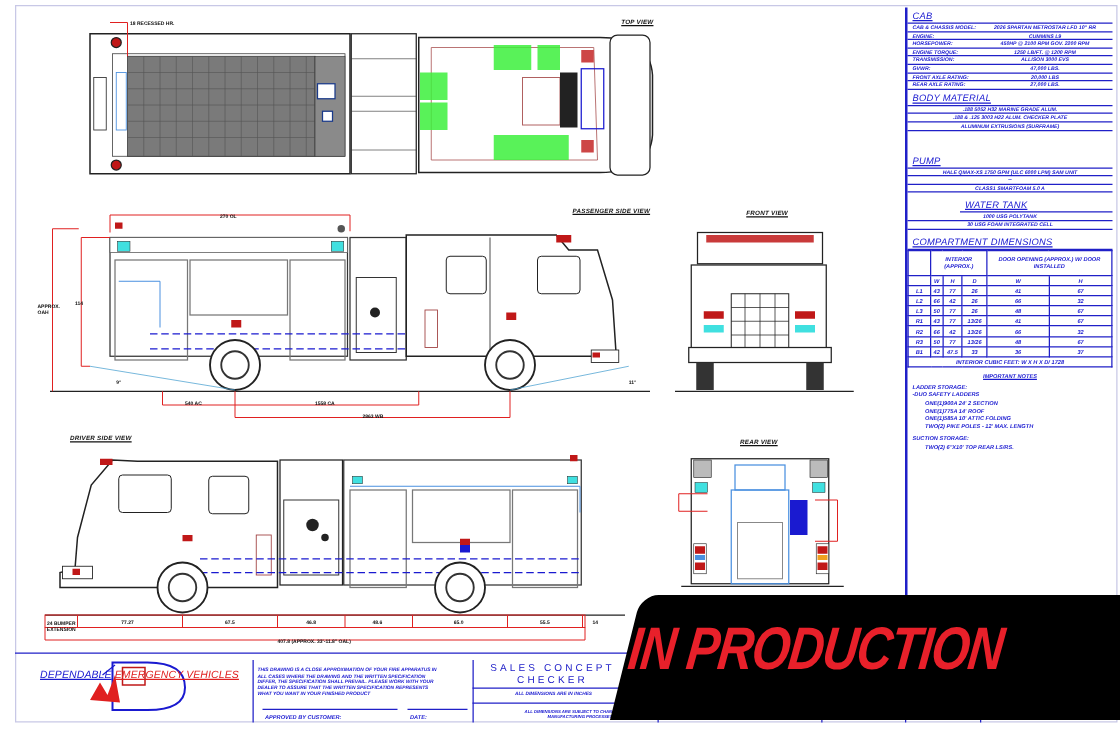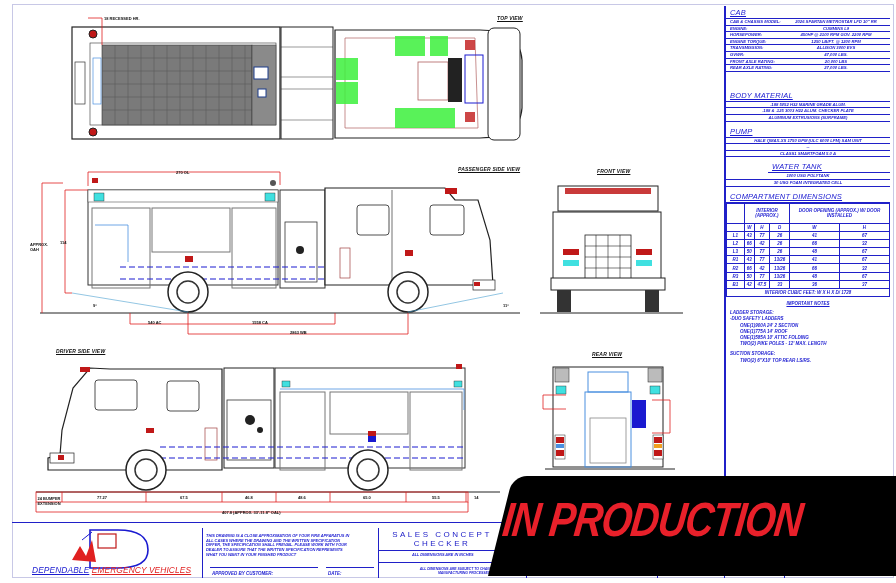--- a/index.html
+++ b/index.html
@@ -21,21 +21,21 @@
   table.cmp { width: 100%; border-collapse: collapse; font-size: 4.5px; font-weight: bold; font-style: italic; }
   table.cmp td, table.cmp th { border: 1px solid #2020c8; text-align: center; height: 8.2px; padding: 0; }
   table.cmp th { font-weight: bold; }
   .notes-title { font-size: 4.5px; font-weight: bold; font-style: italic; text-align: center; text-decoration: underline; padding-top: 4px; }
   .note { font-size: 4.5px; font-weight: bold; font-style: italic; line-height: 6.2px; white-space: nowrap; }
   .note.i1 { padding-left: 4px; }
   .note.i2 { padding-left: 14px; }
 
   
   .tb { position: absolute; left: 12px; top: 522px; width: 882px; height: 56px; border-top: 1px solid #2020c8; }
-  .logo-text { position: absolute; left: 32px; top: 565px; font-size: 8.4px; font-style: italic; white-space: nowrap; letter-spacing: 0.1px; }
+  .logo-text { position: absolute; left: 32px; top: 534px; font-size: 8.4px; font-style: italic; white-space: nowrap; letter-spacing: 0.1px; }
   .logo-text .a { color: #1a1ad0; text-decoration: underline; }
   .logo-text .b { color: #e02020; text-decoration: underline; }
   .disclaimer { position: absolute; left: 206px; top: 534px; width: 148px; font-size: 3.9px; font-weight: bold; font-style: italic; line-height: 4.7px; color: #1a1ad0; }
   .vdiv { position: absolute; width: 1px; background: #2020c8; }
   .hline { position: absolute; height: 1px; background: #2020c8; }
   .sign { position: absolute; font-size: 4.5px; font-weight: bold; font-style: italic; }
   .sales { position: absolute; left: 382px; top: 530px; width: 120px; text-align: center; font-size: 8px; letter-spacing: 2.5px; color: #2020c8; line-height: 9px; }
   .dims1 { position: absolute; left: 412px; top: 553px; font-size: 3.8px; font-weight: bold; font-style: italic; }
   .dims2 { position: absolute; left: 414px; top: 567px; font-size: 3.4px; font-weight: bold; font-style: italic; line-height: 4px; }
   .foot { position: absolute; top: 571px; font-size: 4.3px; font-weight: bold; font-style: italic; white-space: nowrap; }
@@ -301,26 +301,26 @@
       </div>
     <div class="row">
         <span class="k">FRONT AXLE RATING:</span>
         <span class="v">20,000 LBS</span>
       </div>
     <div class="row">
         <span class="k">REAR AXLE RATING:</span>
         <span class="v">27,000 LBS.</span>
       </div>
 
-    <div class="sec-h" style="margin-top:17px;">BODY MATERIAL</div>
+    <div class="sec-h" style="margin-top:0;">BODY MATERIAL</div>
     <div class="line">.188 5052 H32 MARINE GRADE ALUM.</div>
     <div class="line">.188 &amp; .125 3003 H22 ALUM. CHECKER PLATE</div>
     <div class="line">ALUMINUM EXTRUSIONS (SURFRAME)</div>
 
-    <div class="sec-h" style="margin-top:3px;">PUMP</div>
+    <div class="sec-h" style="margin-top:17px;">PUMP</div>
     <div class="line">HALE QMAX-XS 1750 GPM (ULC 6000 LPM) SAM UNIT</div>
     <div class="line">--</div>
 
     <div class="line">CLASS1 SMARTFOAM 5.0 A</div>
 
     <div class="sec-h" style="margin-top:3px;margin-left:42px;">WATER TANK</div>
     <div class="line">1000 USG POLYTANK</div>
     <div class="line">30 USG FOAM INTEGRATED CELL</div>
 
     <div class="sec-h" style="margin-top:3px;">COMPARTMENT DIMENSIONS</div>

